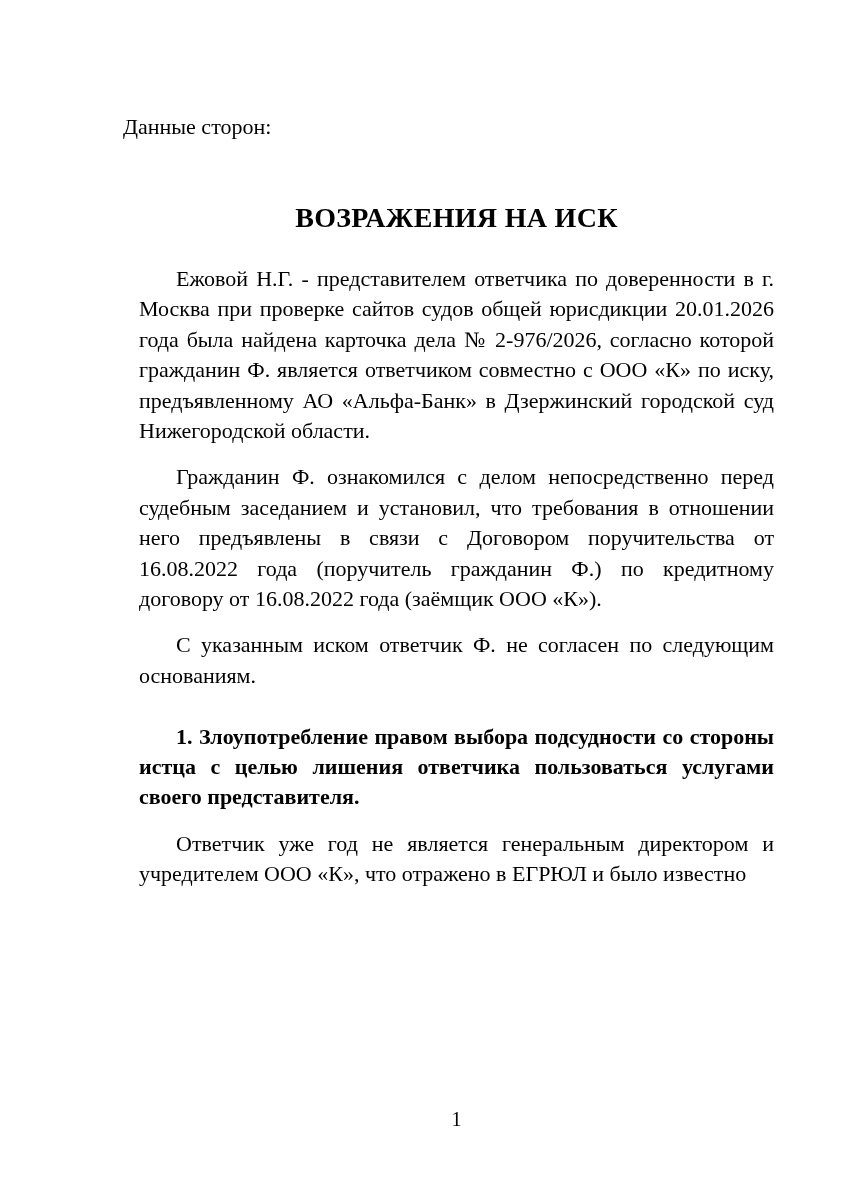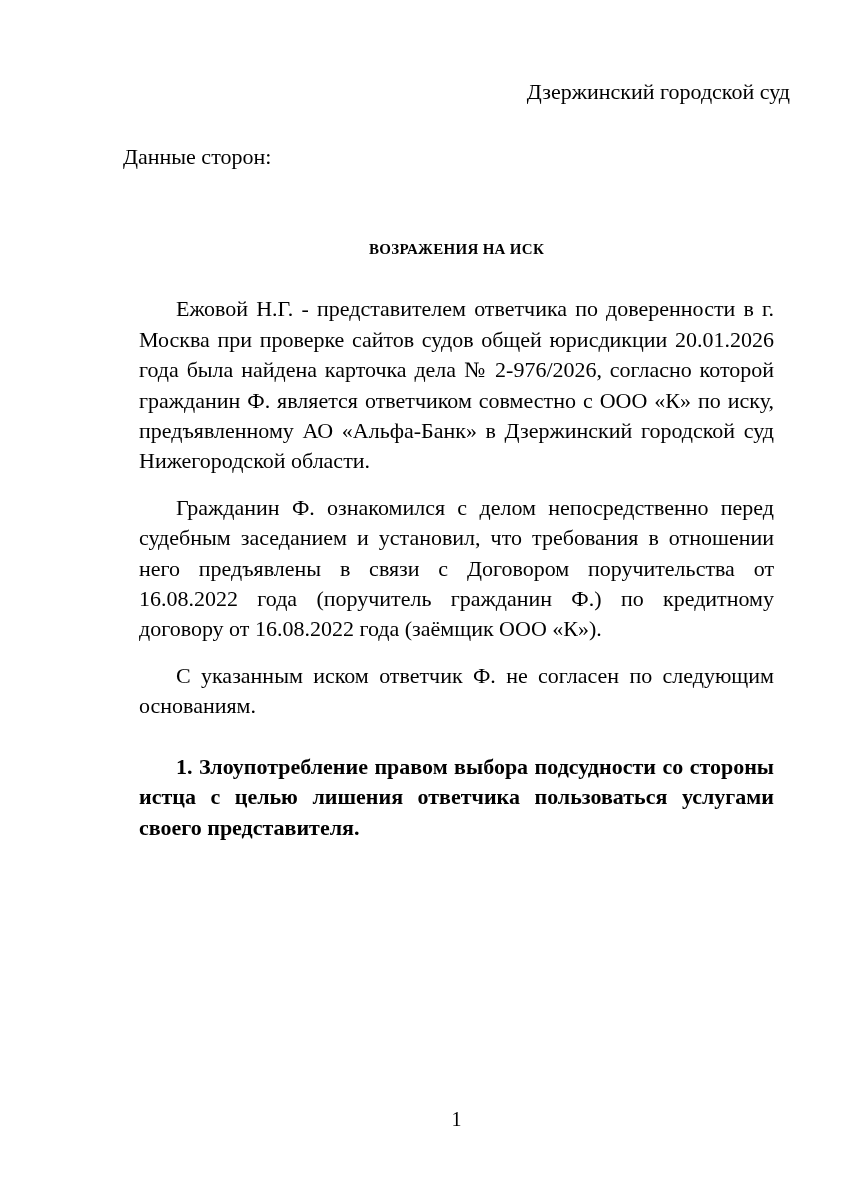--- a/index.html
+++ b/index.html
@@ -23,21 +23,21 @@
   .right-block {
     text-align: right;
   }
   .parties-block {
     margin-top: 35px;
     text-align: left;
   }
   .doc-title {
     margin: 60.8px 0 30.4px 0;
     text-align: center;
-    font-size: 15px;
+    font-size: 28px;
     font-weight: bold;
     letter-spacing: 0.3px;
   }
   p.para {
     margin: 16px;
     text-align: justify;
     text-indent: 37px;
     hyphens: none;
   }
   p.section-heading {
@@ -53,36 +53,36 @@
     font-size: 20px;
     line-height: 30px;
   }
 </style>
 </head>
 <body>
 
 <div class="page">
 
   <div class="right-block">
-    <div>Дзержинский городской суд</div>
   </div>
 
   <div class="parties-block">
     <div>Данные сторон:</div>
   </div>
 
   <div class="doc-title">ВОЗРАЖЕНИЯ НА ИСК</div>
 
   <p class="para">Ежовой Н.Г. - представителем ответчика по доверенности в г. Москва при проверке сайтов судов общей юрисдикции 20.01.2026 года была найдена карточка дела № 2-976/2026, согласно которой гражданин Ф. является ответчиком совместно с ООО «К» по иску, предъявленному АО «Альфа-Банк» в Дзержинский городской суд Нижегородской области.</p>
 
   <p class="para">Гражданин Ф. ознакомился с делом непосредственно перед судебным заседанием и установил, что требования в отношении него предъявлены в связи с Договором поручительства от 16.08.2022 года (поручитель гражданин Ф.) по кредитному договору от 16.08.2022 года (заёмщик ООО «К»).</p>
 
   <p class="para">С указанным иском ответчик Ф. не согласен по следующим основаниям.</p>
 
   <p class="para section-heading">1. Злоупотребление правом выбора подсудности со стороны истца с целью лишения ответчика пользоваться услугами своего представителя.</p>
 
 
 
 
+  <p class="para">Ответчик уже год не является генеральным директором и учредителем ООО «К», что отражено в ЕГРЮЛ и было известно</p>
 
   <div class="page-number">1</div>
 
 </div>
 
 </body></html>

